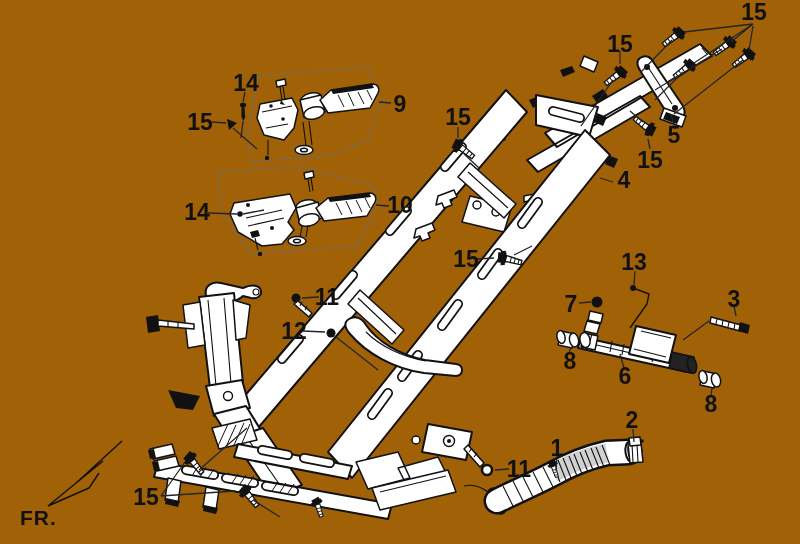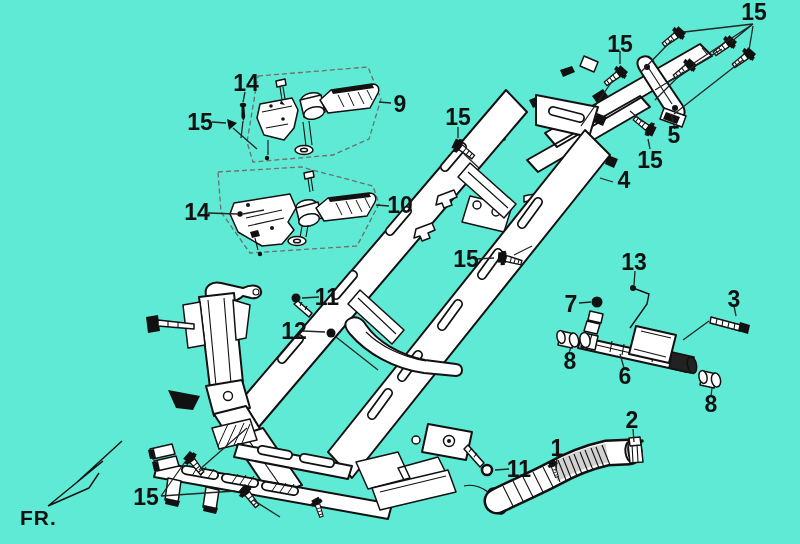--- a/index.html
+++ b/index.html
@@ -1,16 +1,16 @@
 <!DOCTYPE html>
 <html><head>
 <meta charset="utf-8">
 <style>
   html,body{margin:0;padding:0;background:#ffffff;}
-  .stage{position:relative;width:800px;height:544px;background:#5eead4;overflow:hidden;
+  .stage{position:relative;width:800px;height:544px;background:#a16207;overflow:hidden;
          font-family:"Liberation Sans", sans-serif;}
   svg{position:absolute;left:0;top:0;}
   .o{fill:#fff;stroke:#111;stroke-width:2;stroke-linejoin:round;}
   .o1{fill:#fff;stroke:#111;stroke-width:1.5;stroke-linejoin:round;}
   .ink{fill:#111;stroke:none;}
   .s{stroke:#111;fill:none;stroke-width:1.4;}
   .s1{stroke:#111;fill:none;stroke-width:1.1;}
   .ld{stroke:#252525;fill:none;stroke-width:1.3;}
   .slotO{stroke:#111;stroke-width:10;stroke-linecap:round;fill:none;}
   .slotI{stroke:#fff;stroke-width:6.5;stroke-linecap:round;fill:none;}

